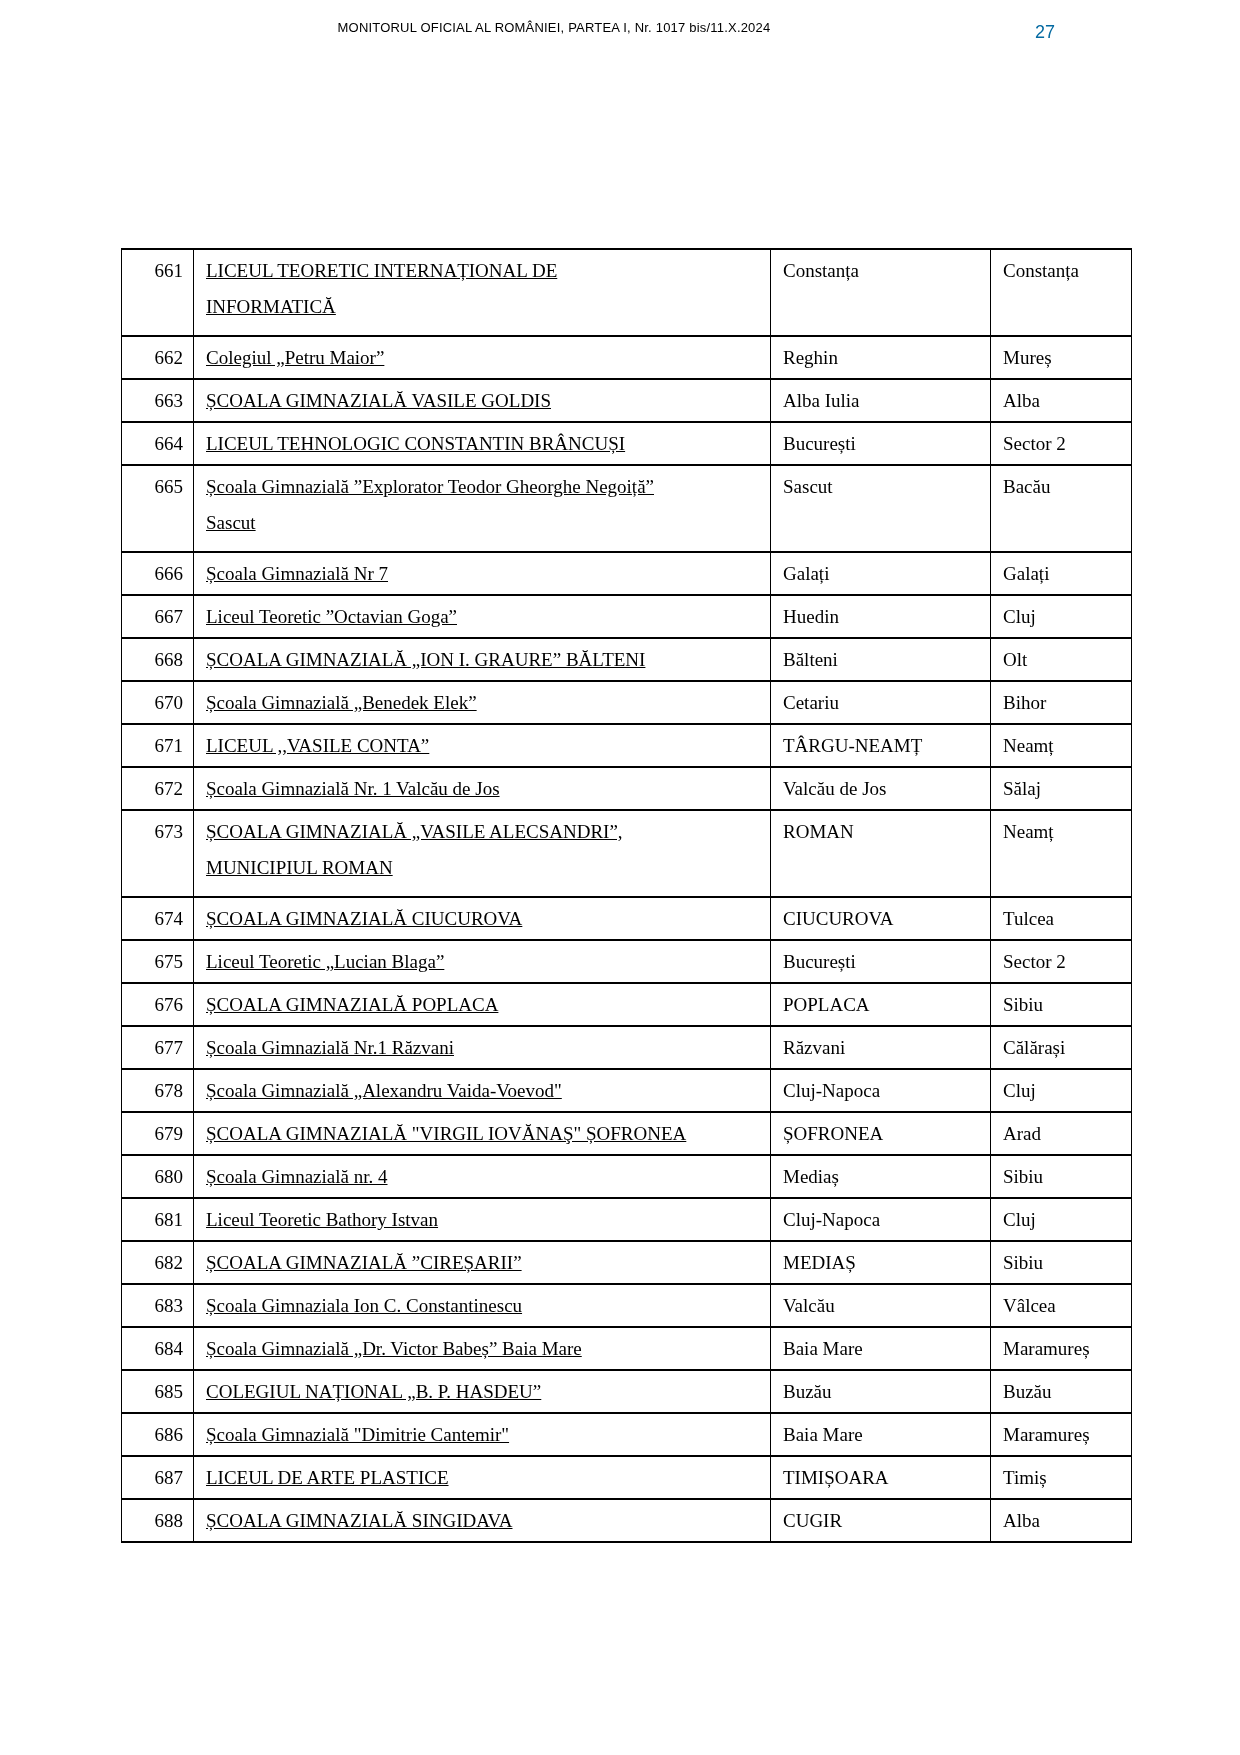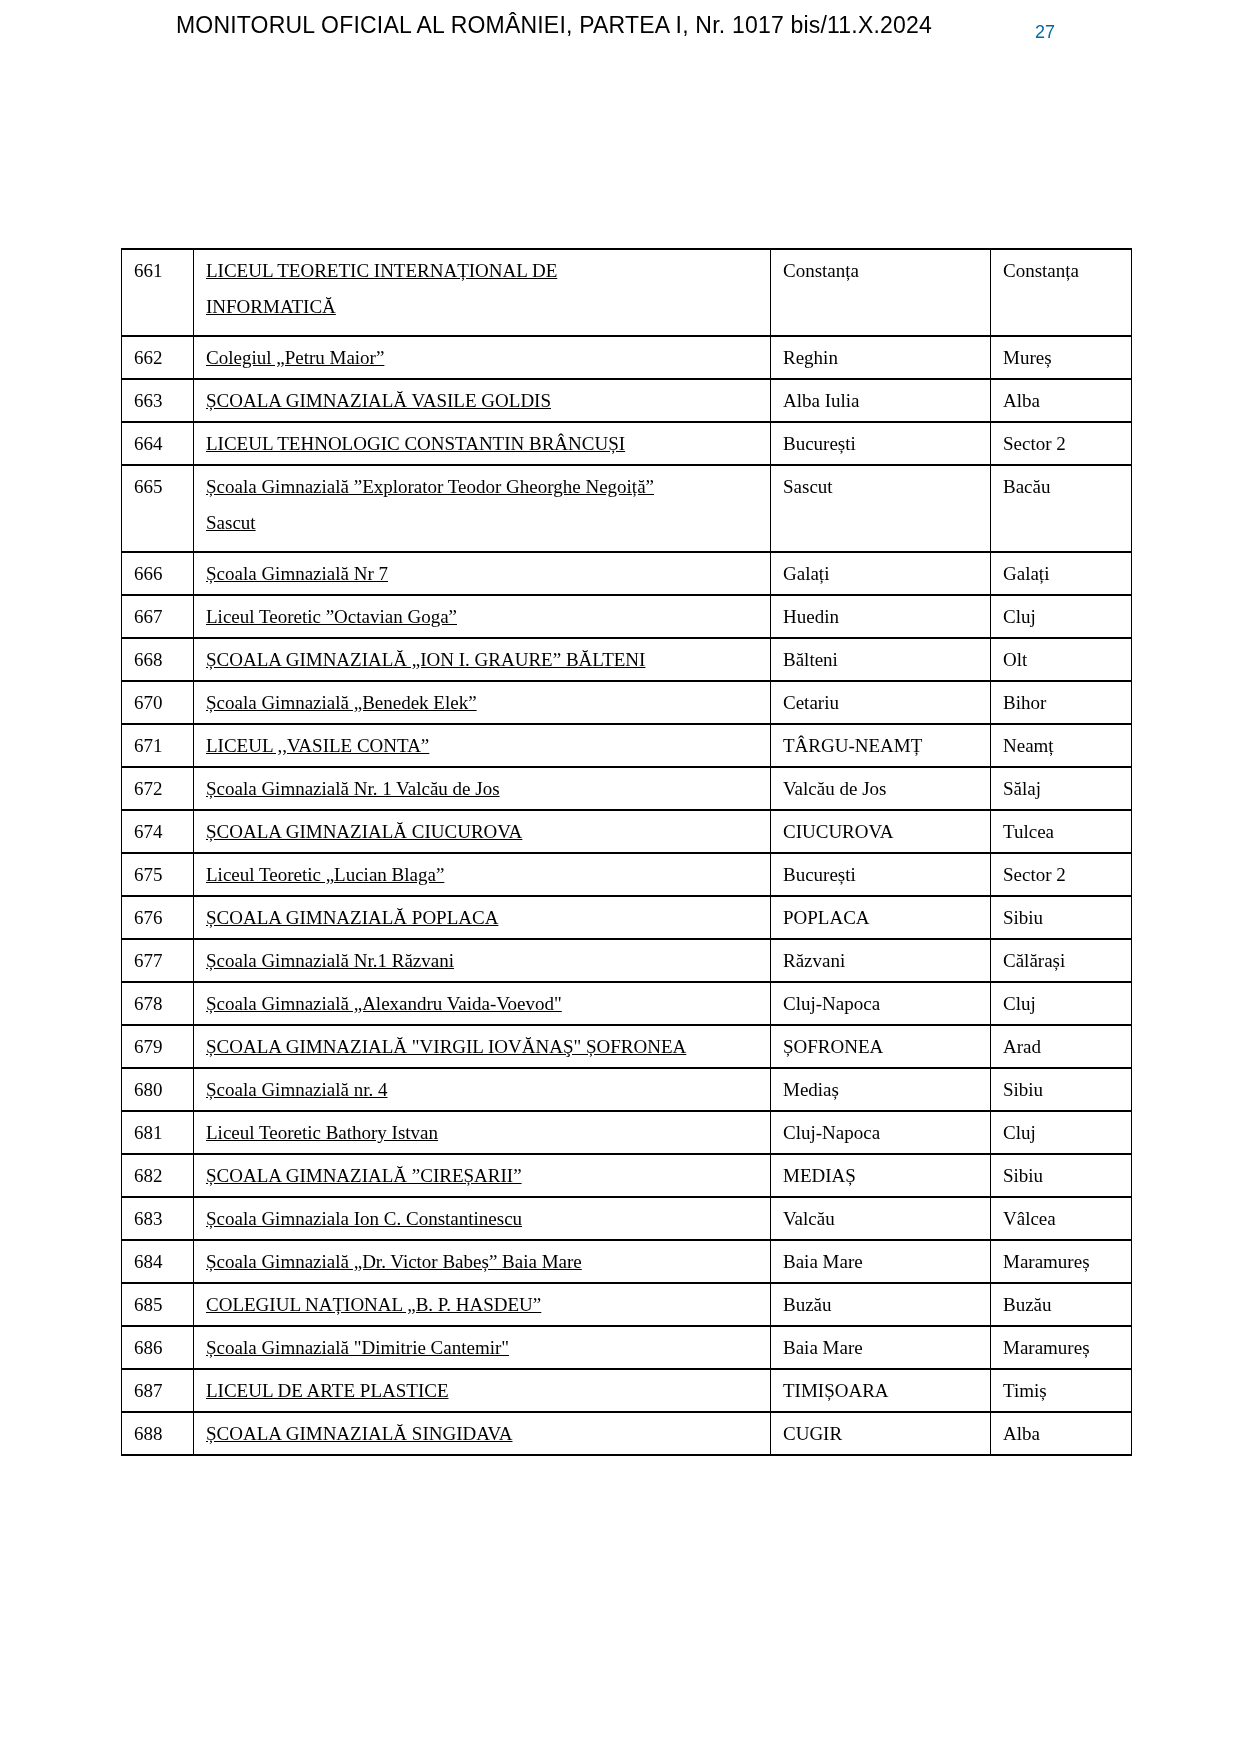--- a/index.html
+++ b/index.html
@@ -11,26 +11,26 @@
     position: relative;
     width: 1240px;
     height: 1755px;
     background: #ffffff;
     color: #000000;
     font-family: "Liberation Serif", serif;
     overflow: hidden;
   }
   .running-head {
     position: absolute;
-    top: 12px;
+    top: 20px;
     left: 0;
     width: 1108px;
     text-align: center;
     font-family: "Liberation Sans", sans-serif;
-    font-size: 23px;
+    font-size: 13px;
     letter-spacing: 0.2px;
     color: #000000;
     white-space: nowrap;
   }
   .page-number {
     position: absolute;
     top: 22px;
     left: 1005px;
     width: 50px;
     text-align: right;
@@ -56,21 +56,21 @@
     line-height: 36px;
     overflow: hidden;
   }
   table.schools tr {
     height: 43px;
   }
   table.schools tr.tall {
     height: 87px;
   }
   td.c-no {
-    text-align: left;
+    text-align: right;
     padding-left: 2px;
     padding-right: 6px;
   }
   td.c-name {
     white-space: pre-line;
     text-decoration: underline;
   }
 </style>
 </head>
 <body>
@@ -150,20 +150,27 @@
       <td class="c-name">LICEUL ,,VASILE CONTA”</td>
       <td class="c-city">TÂRGU-NEAMȚ</td>
       <td class="c-county">Neamț</td>
     </tr>
         <tr>
       <td class="c-no">672</td>
       <td class="c-name">Școala Gimnazială Nr. 1 Valcău de Jos</td>
       <td class="c-city">Valcău de Jos</td>
       <td class="c-county">Sălaj</td>
     </tr>
+        <tr class="tall">
+      <td class="c-no">673</td>
+      <td class="c-name">ȘCOALA GIMNAZIALĂ „VASILE ALECSANDRI”,
+MUNICIPIUL ROMAN</td>
+      <td class="c-city">ROMAN</td>
+      <td class="c-county">Neamț</td>
+    </tr>
         <tr>
       <td class="c-no">674</td>
       <td class="c-name">ȘCOALA GIMNAZIALĂ CIUCUROVA</td>
       <td class="c-city">CIUCUROVA</td>
       <td class="c-county">Tulcea</td>
     </tr>
         <tr>
       <td class="c-no">675</td>
       <td class="c-name">Liceul Teoretic „Lucian Blaga”</td>
       <td class="c-city">București</td>

